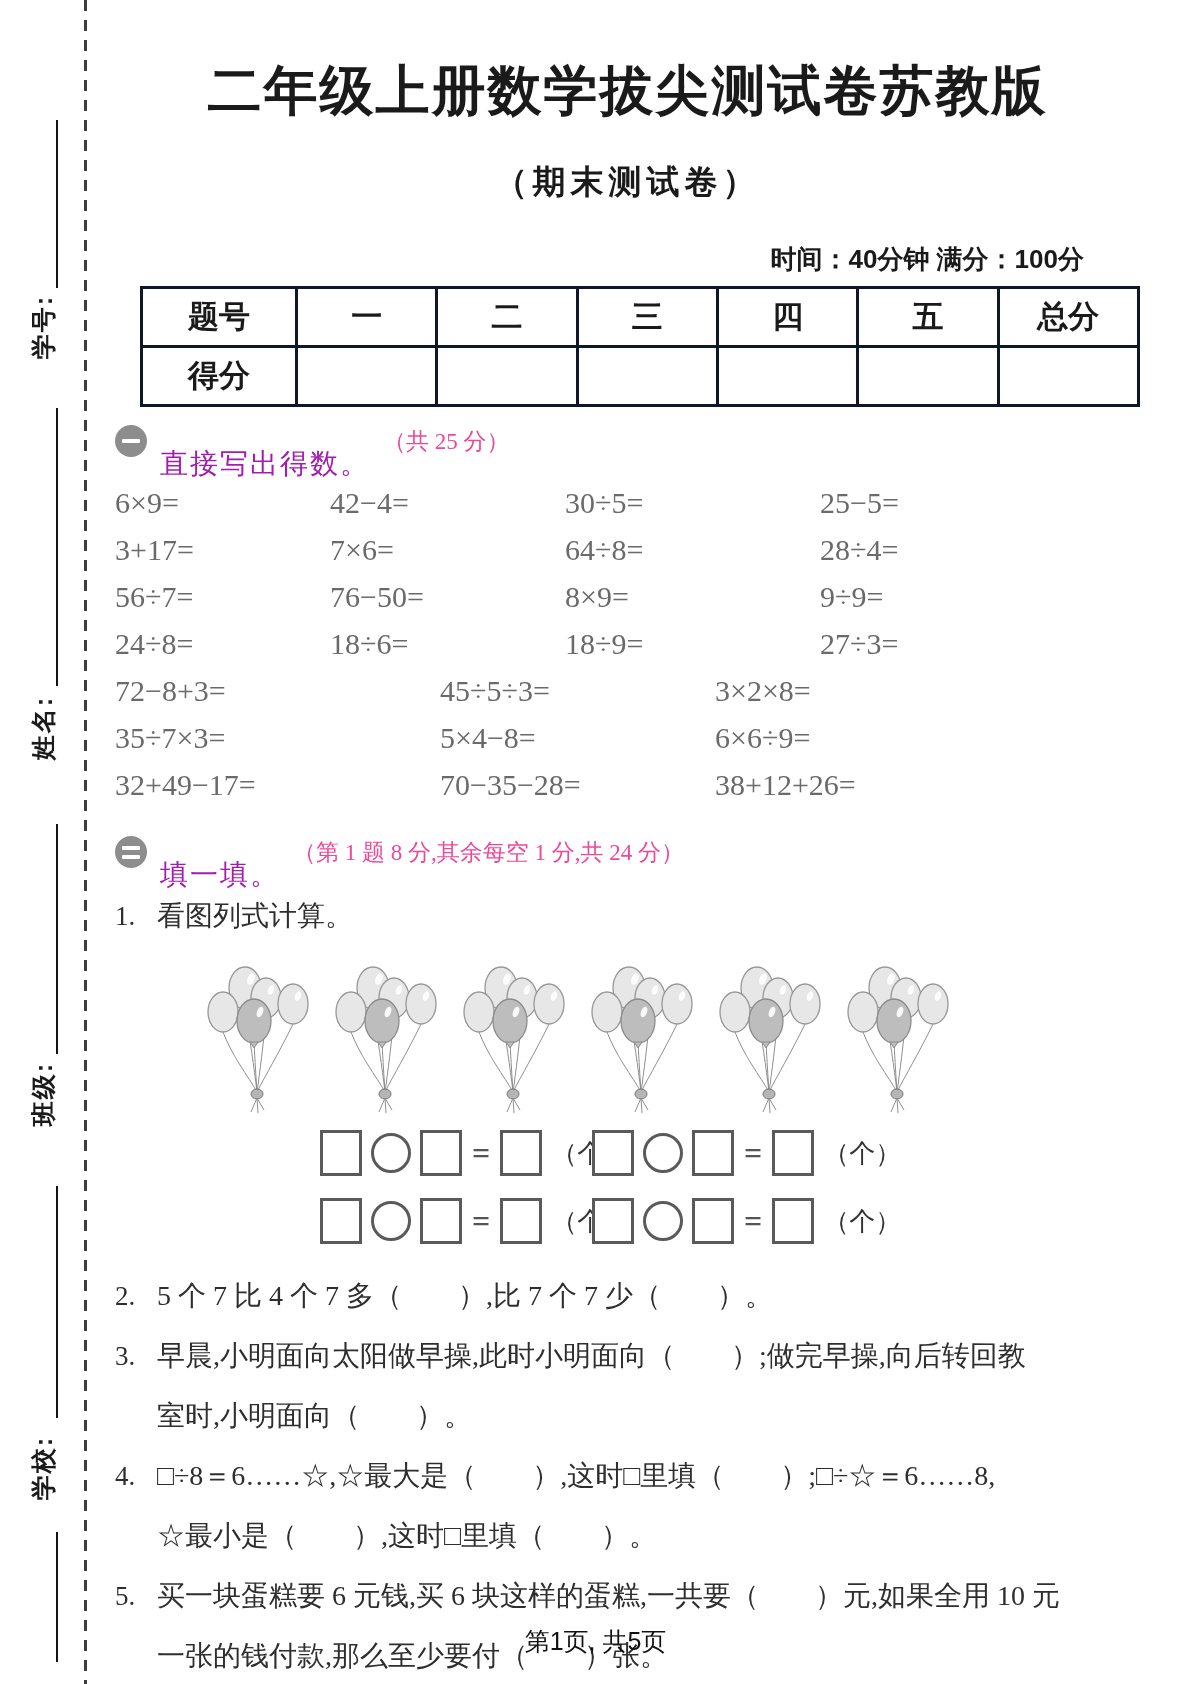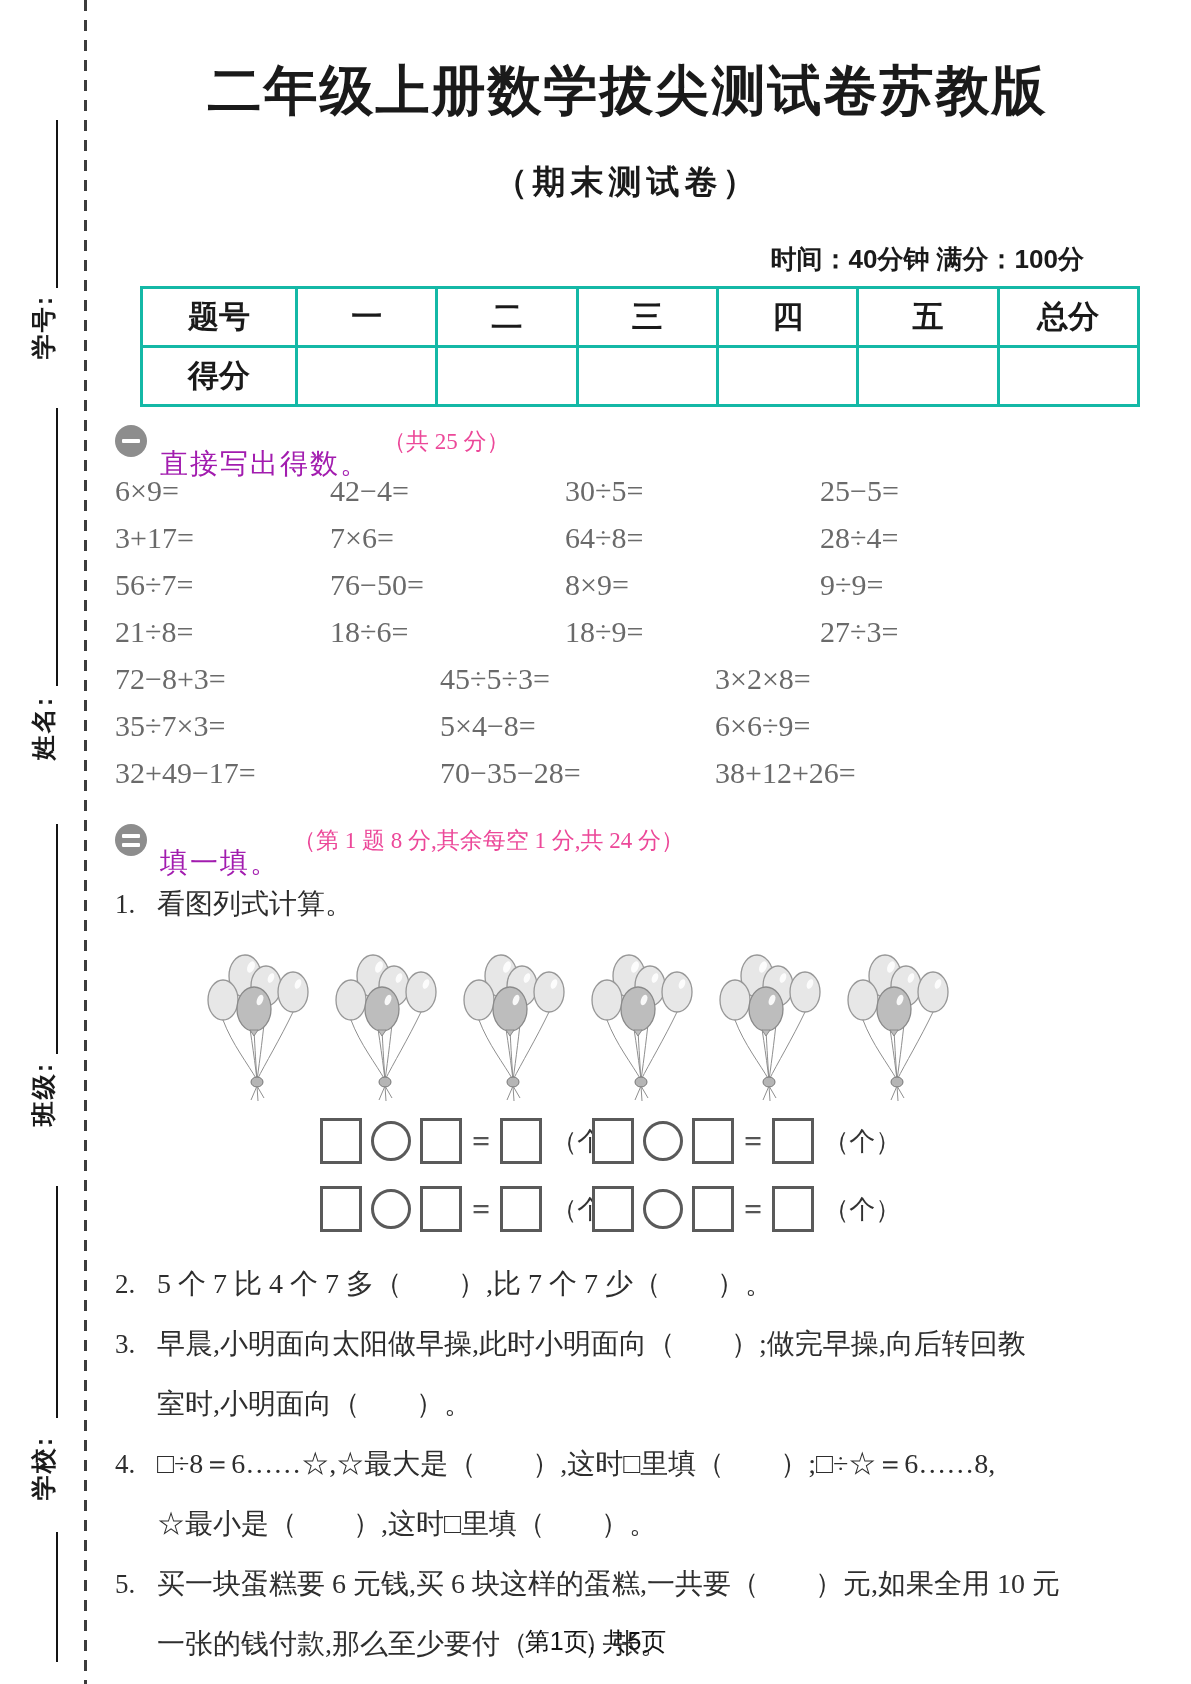--- a/index.html
+++ b/index.html
@@ -14,32 +14,32 @@
               font-size:25px;font-weight:700;letter-spacing:2px;white-space:nowrap;
               transform:rotate(-90deg);}
 
   
   .content{position:absolute;left:115px;top:0;width:1025px;padding-top:60px;}
   .title{margin:0;text-align:center;font-size:54px;font-weight:700;letter-spacing:2px;line-height:60px;}
   .subtitle{margin:36px 0 0;text-align:center;font-size:33px;font-weight:700;letter-spacing:5px;line-height:52px;}
   .meta{margin:34px 56px 0 0;text-align:right;font-size:26px;font-weight:600;height:32px;}
 
   table.score{border-collapse:collapse;table-layout:fixed;width:1000px;margin:12px 0 0 25px;}
-  table.score th,table.score td{border:3px solid #14b8a6;height:56px;text-align:center;
+  table.score th,table.score td{border:3px solid #0f172a;height:56px;text-align:center;
         font-size:31px;font-weight:700;padding:0;}
 
   .sec{display:flex;align-items:center;gap:13px;margin:16px 0 0;height:36px;}
   .badge{width:32px;height:32px;border-radius:50%;background:#8d8d8d;flex:none;
          display:flex;flex-direction:column;align-items:center;justify-content:center;gap:5px;}
   .badge .bar{width:18px;height:4px;background:#ffffff;border-radius:1px;}
   .sec .t{font-size:28px;font-weight:400;color:#a21caf;letter-spacing:2px;margin-top:45px;}
   .sec .p{font-size:23px;color:#ec4899;font-family:"Liberation Serif",serif;}
 
   .arith{font-family:"Liberation Serif",serif;font-size:30px;color:#6a6a6a;}
-  .arith4{margin-top:8px;}
+  .arith4{margin-top:20px;}
   .arow{display:grid;height:47px;align-items:center;}
   .arow.g4{grid-template-columns:215px 235px 255px auto;}
   .arow.g3{grid-template-columns:325px 275px auto;}
 
   .qline{display:flex;align-items:center;font-family:"Liberation Serif",serif;font-size:28px;color:#2e2e2e;}
   .q1line{margin-top:24px;height:44px;}
   .qnum{flex:none;width:42px;font-size:27px;}
 
   .balloons{display:flex;gap:10px;margin:8px 0 0 85px;}
   .bunch{width:118px;height:168px;flex:none;}
@@ -133,21 +133,21 @@
           <span>64÷8=</span>
           <span>28÷4=</span>
         </div>
         <div class="arow g4">
           <span>56÷7=</span>
           <span>76−50=</span>
           <span>8×9=</span>
           <span>9÷9=</span>
         </div>
         <div class="arow g4">
-          <span>21÷8=</span>
+          <span>24÷8=</span>
           <span>18÷6=</span>
           <span>18÷9=</span>
           <span>27÷3=</span>
         </div>
       </div>
     <div class="arith" id="arith3">
         <div class="arow g3">
           <span>72−8+3=</span>
           <span>45÷5÷3=</span>
           <span>3×2×8=</span>

